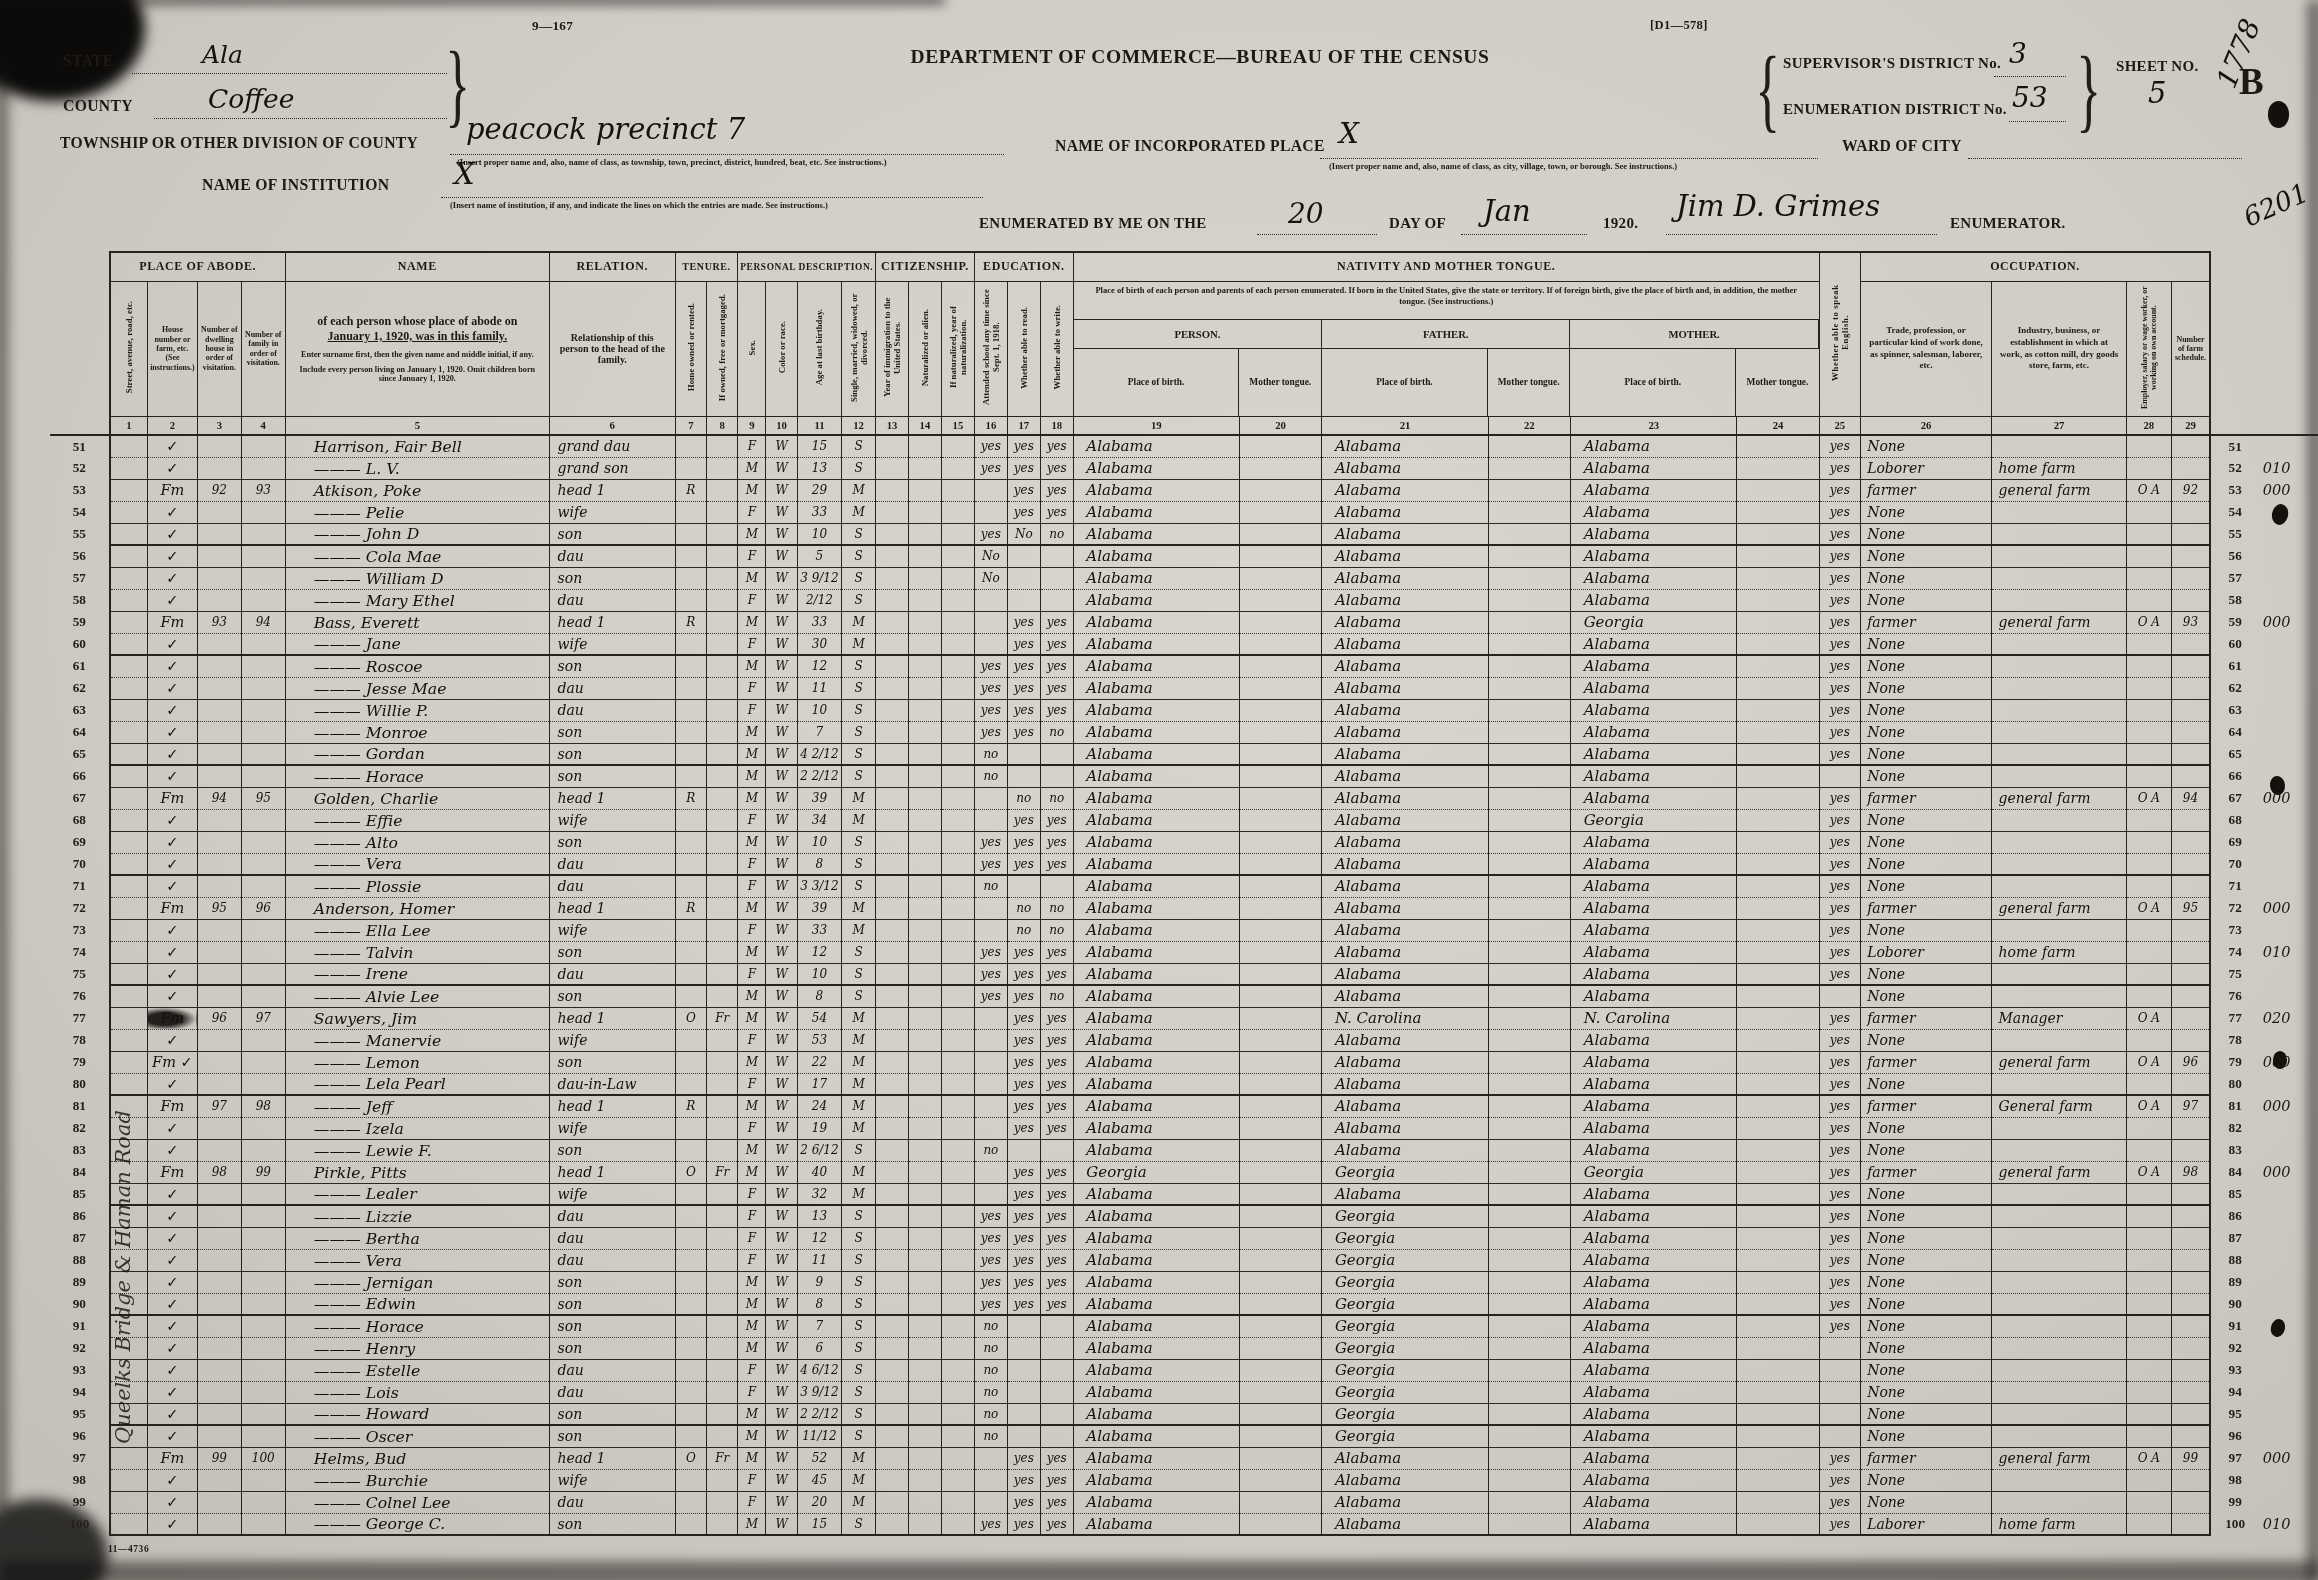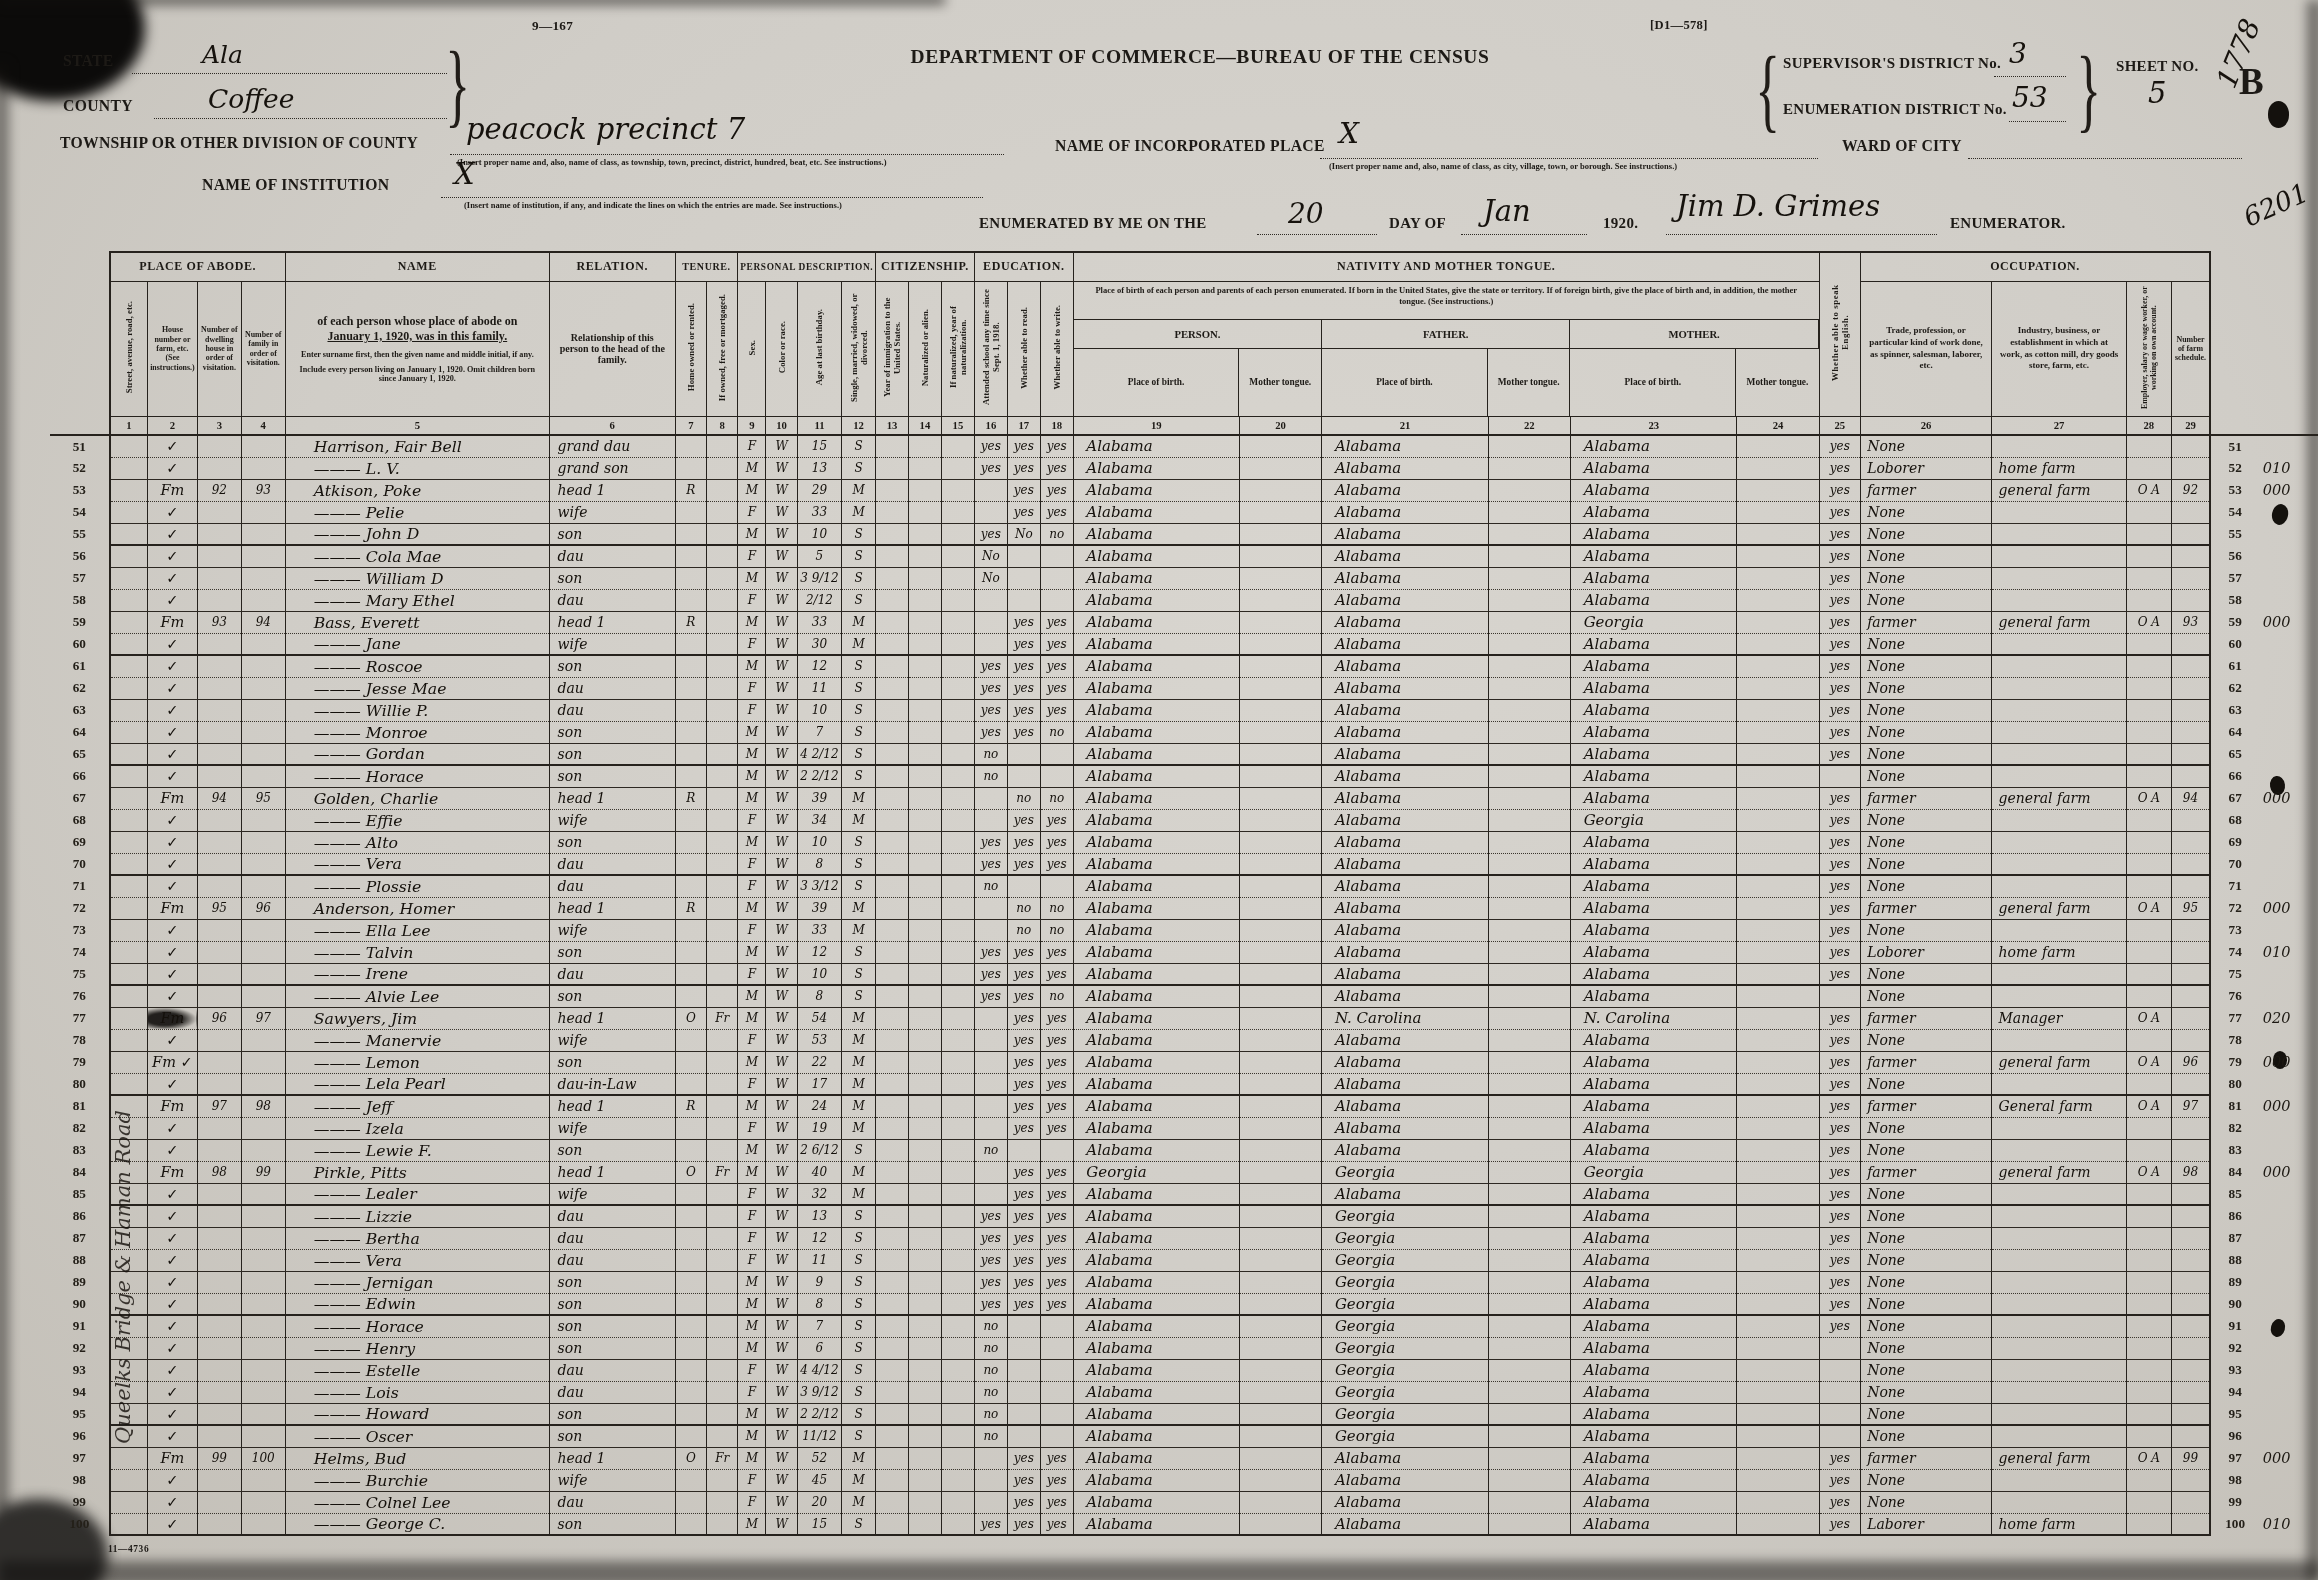--- a/index.html
+++ b/index.html
@@ -127,21 +127,21 @@
     <div class="uline" style="left:1320px;top:135px;width:498px;height:23px;"></div>
     <div class="hwv" style="left:1339px;top:117px;font-size:28px;">X</div>
     <div class="small-note" style="left:1329px;top:161px;">(Insert proper name and, also, name of class, as city, village, town, or borough.  See instructions.)</div>
 
     <div class="lbl" style="left:1842px;top:137px;">WARD OF CITY</div>
     <div class="uline" style="left:1968px;top:135px;width:274px;height:23px;"></div>
 
     <div class="lbl" style="left:202px;top:176px;">NAME OF INSTITUTION</div>
     <div class="uline" style="left:441px;top:174px;width:542px;height:23px;"></div>
     <div class="hwv" style="left:454px;top:157px;font-size:29px;">X</div>
-    <div class="small-note" style="left:464px;top:200px;">(Insert name of institution, if any, and indicate the lines on which the entries are made.  See instructions.)</div>
+    <div class="small-note" style="left:450px;top:200px;">(Insert name of institution, if any, and indicate the lines on which the entries are made.  See instructions.)</div>
 
     <div class="lbl" style="left:979px;top:215px;font-size:15px;">ENUMERATED BY ME ON THE</div>
     <div class="uline" style="left:1257px;top:213px;width:120px;height:21.4px;"></div>
     <div class="hwv" style="left:1288px;top:197px;font-size:28px;">20</div>
     <div class="lbl" style="left:1389px;top:215px;font-size:15px;">DAY OF</div>
     <div class="uline" style="left:1461px;top:213px;width:126px;height:21.4px;"></div>
     <div class="hwv" style="left:1483px;top:194px;font-size:29px;">Jan</div>
     <div class="lbl" style="left:1603px;top:215px;font-size:15px;">1920.</div>
     <div class="uline" style="left:1666px;top:213px;width:271px;height:21.4px;"></div>
     <div class="hwv" style="left:1676px;top:189px;font-size:29px;">Jim D. Grimes</div>
@@ -1717,21 +1717,21 @@
           <td class="cell c1 bl3"></td>
           <td class="cell c2 hw">✓</td>
           <td class="cell c3"></td>
           <td class="cell c4 gb"></td>
           <td class="cell c5 gb hw">——— Estelle</td>
           <td class="cell c6 gb hw">dau</td>
           <td class="cell c7"></td>
           <td class="cell c8 gb"></td>
           <td class="cell c9 hw">F</td>
           <td class="cell c10 hw">W</td>
-          <td class="cell c11 hw">4 4/12</td>
+          <td class="cell c11 hw">4 6/12</td>
           <td class="cell c12 gb hw">S</td>
           <td class="cell c13"></td>
           <td class="cell c14"></td>
           <td class="cell c15 gb"></td>
           <td class="cell c16 hw">no</td>
           <td class="cell c17"></td>
           <td class="cell c18 gb"></td>
           <td class="cell c19 hw">Alabama</td>
           <td class="cell c20"></td>
           <td class="cell c21 hw">Georgia</td>

